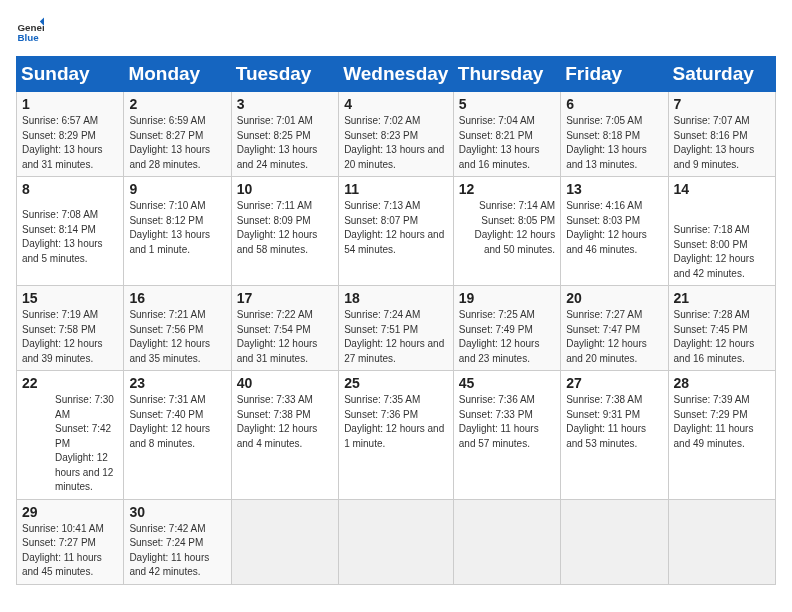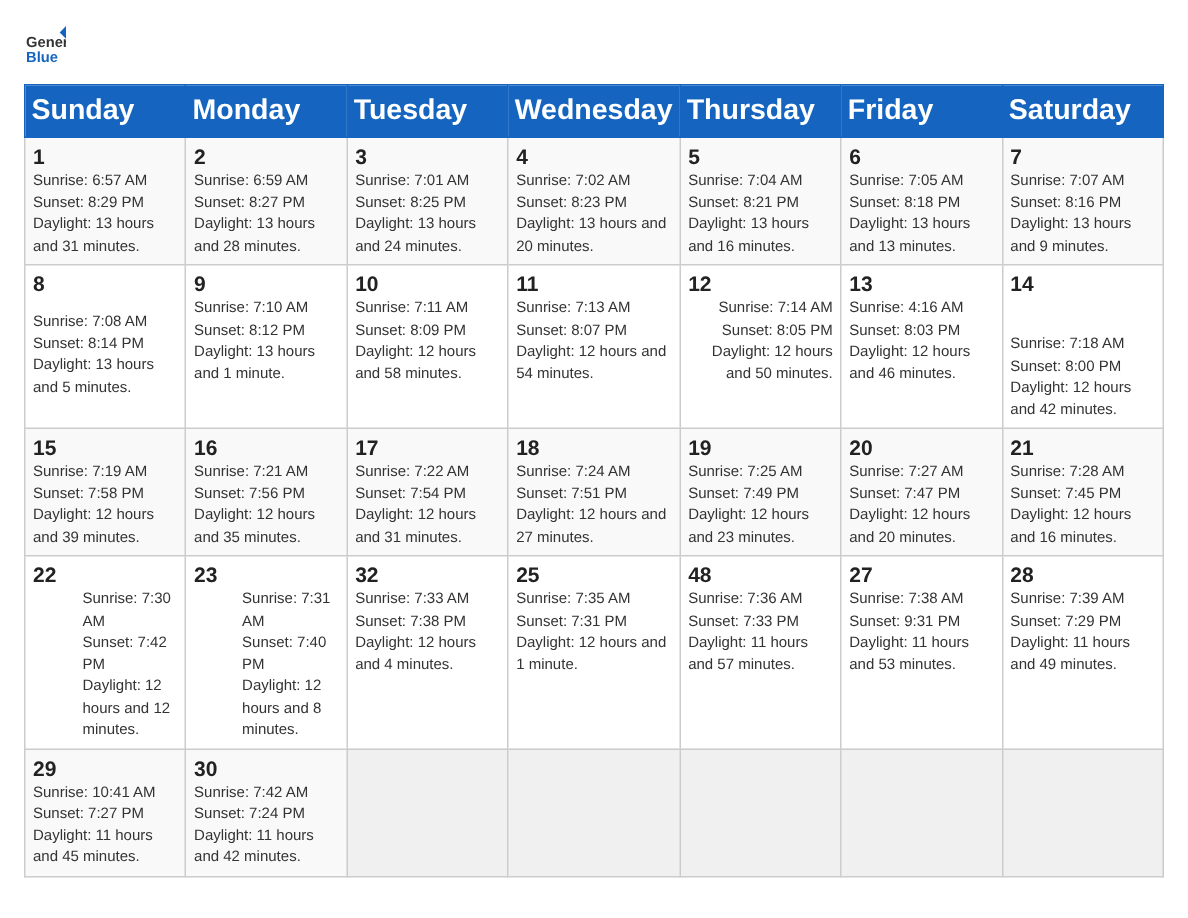--- a/index.html
+++ b/index.html
@@ -250,38 +250,38 @@
       </tr>
       <tr>
         <td>
           <span class="day-num">22</span>
           <div class="day-info" style="white-space: pre-line; margin-left: 33px;">Sunrise: 7:30 AM
 Sunset: 7:42 PM
 Daylight: 12 hours and 12 minutes.</div>
         </td>
         <td>
           <span class="day-num">23</span>
-          <div class="day-info" style="white-space: pre-line; margin-left: 32px;">Sunrise: 7:31 AM
+          <div class="day-info" style="white-space: pre-line;">Sunrise: 7:31 AM
 Sunset: 7:40 PM
 Daylight: 12 hours and 8 minutes.</div>
         </td>
         <td>
-          <span class="day-num">32</span>
+          <span class="day-num">40</span>
           <div class="day-info" style="white-space: pre-line;">Sunrise: 7:33 AM
 Sunset: 7:38 PM
 Daylight: 12 hours and 4 minutes.</div>
         </td>
         <td>
           <span class="day-num">25</span>
           <div class="day-info" style="white-space: pre-line;">Sunrise: 7:35 AM
-Sunset: 7:31 PM
+Sunset: 7:36 PM
 Daylight: 12 hours and 1 minute.</div>
         </td>
         <td>
-          <span class="day-num">48</span>
+          <span class="day-num">45</span>
           <div class="day-info" style="white-space: pre-line;">Sunrise: 7:36 AM
 Sunset: 7:33 PM
 Daylight: 11 hours and 57 minutes.</div>
         </td>
         <td>
           <span class="day-num">27</span>
           <div class="day-info" style="white-space: pre-line;">Sunrise: 7:38 AM
 Sunset: 9:31 PM
 Daylight: 11 hours and 53 minutes.</div>
         </td>

